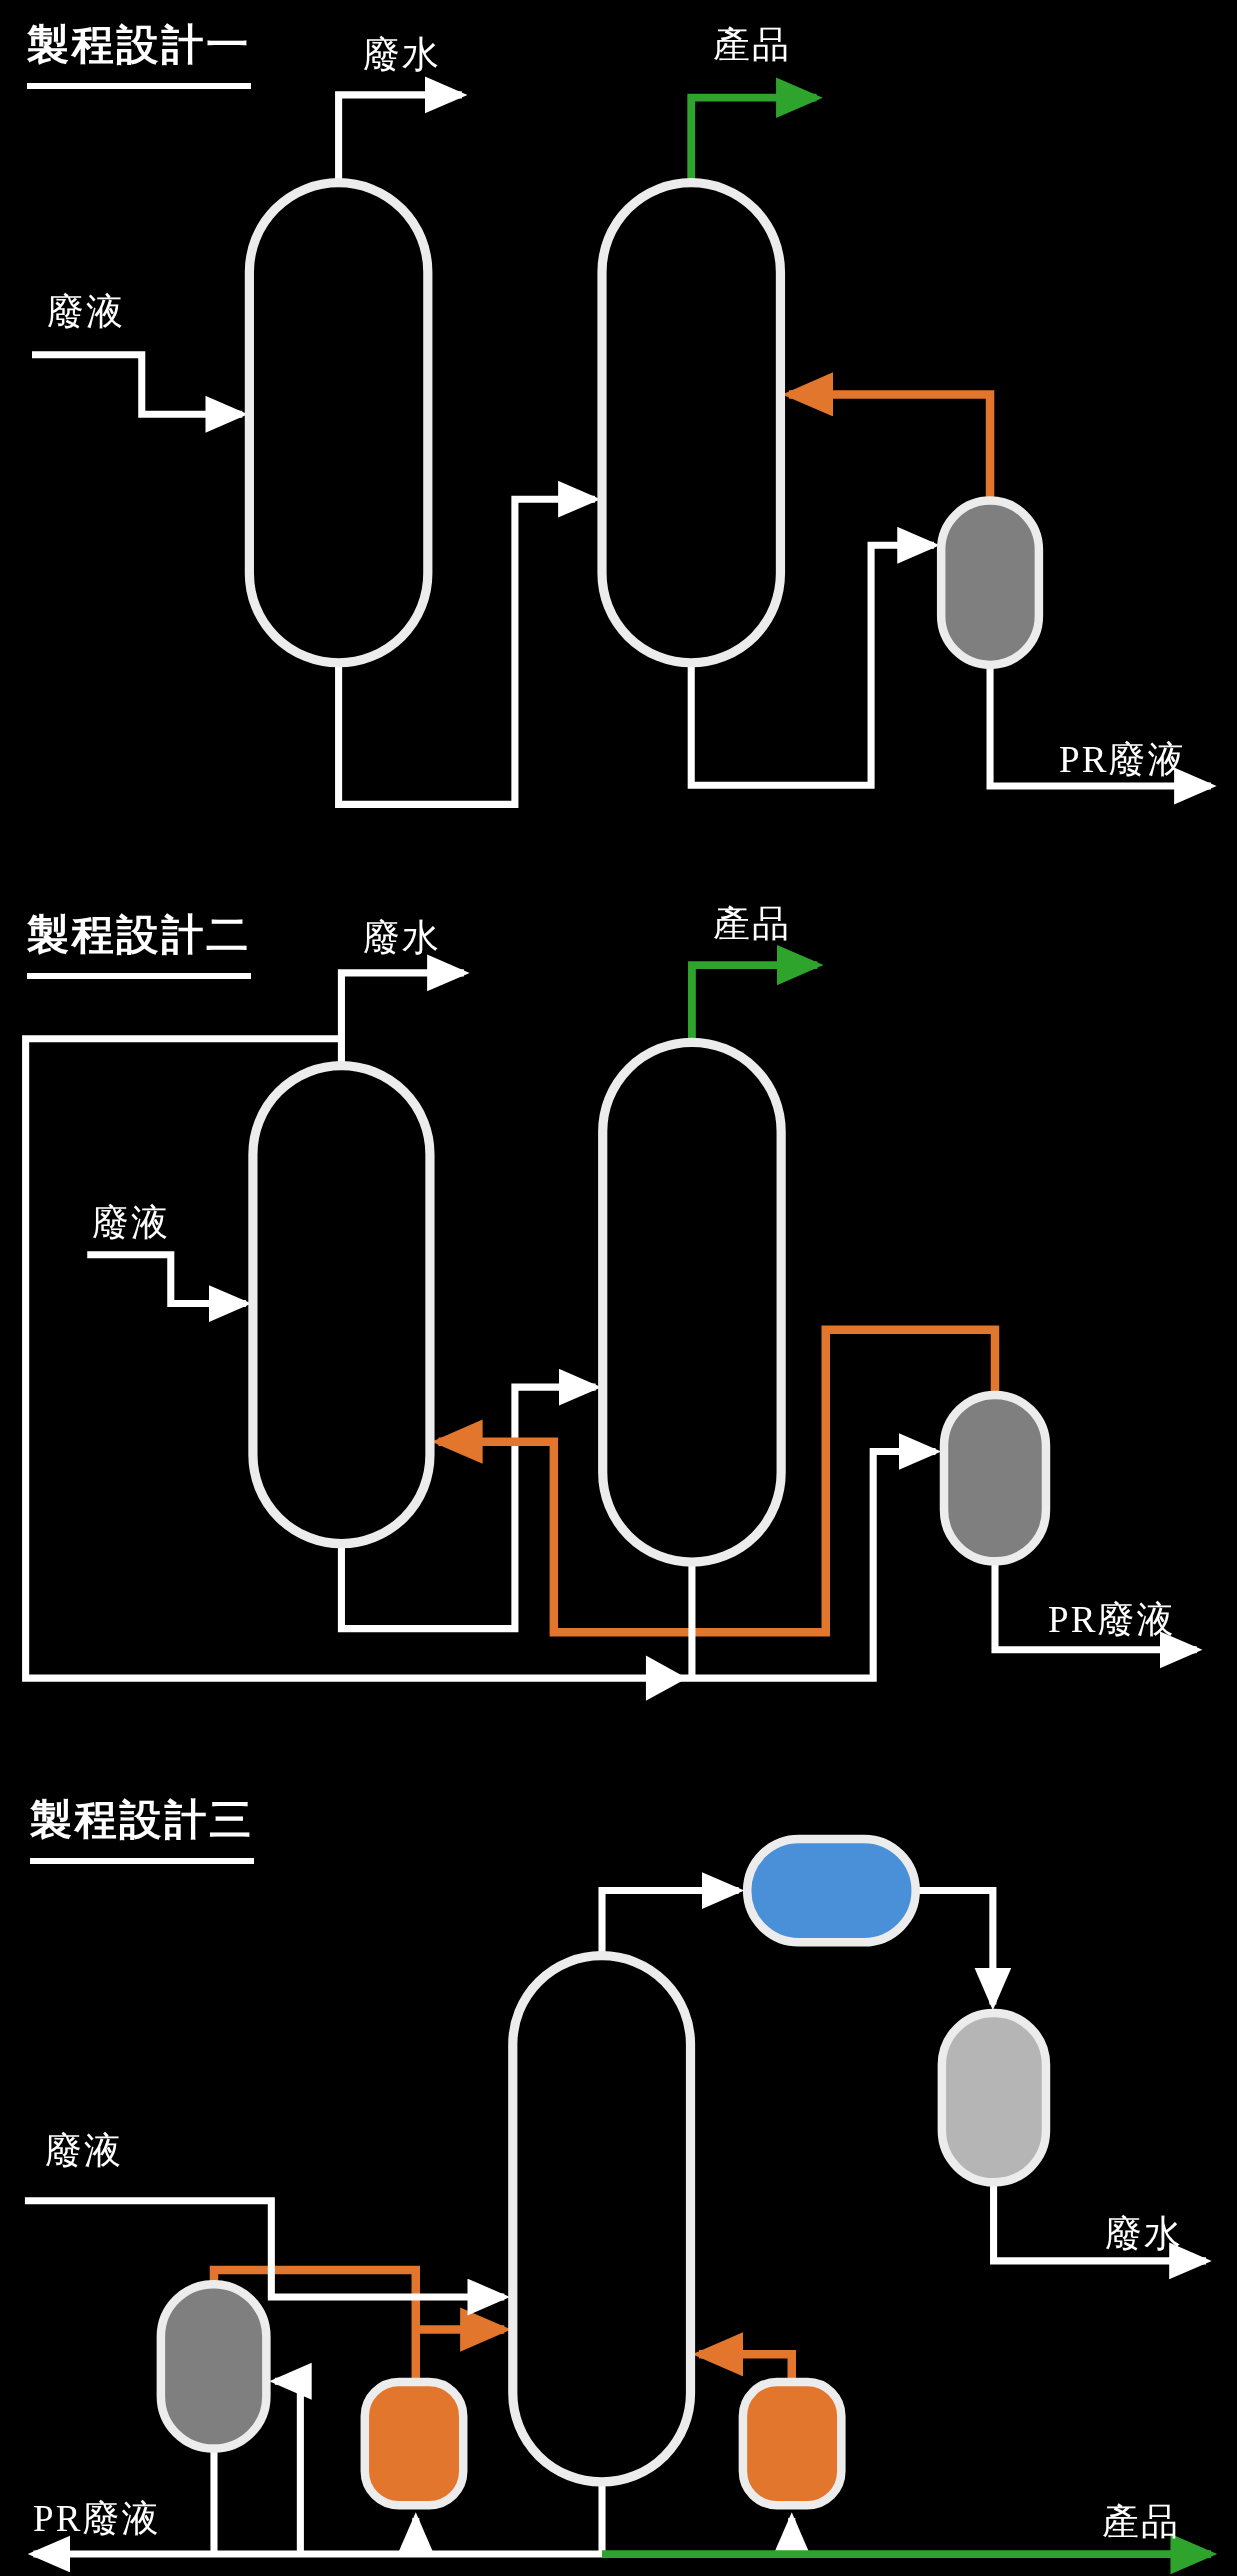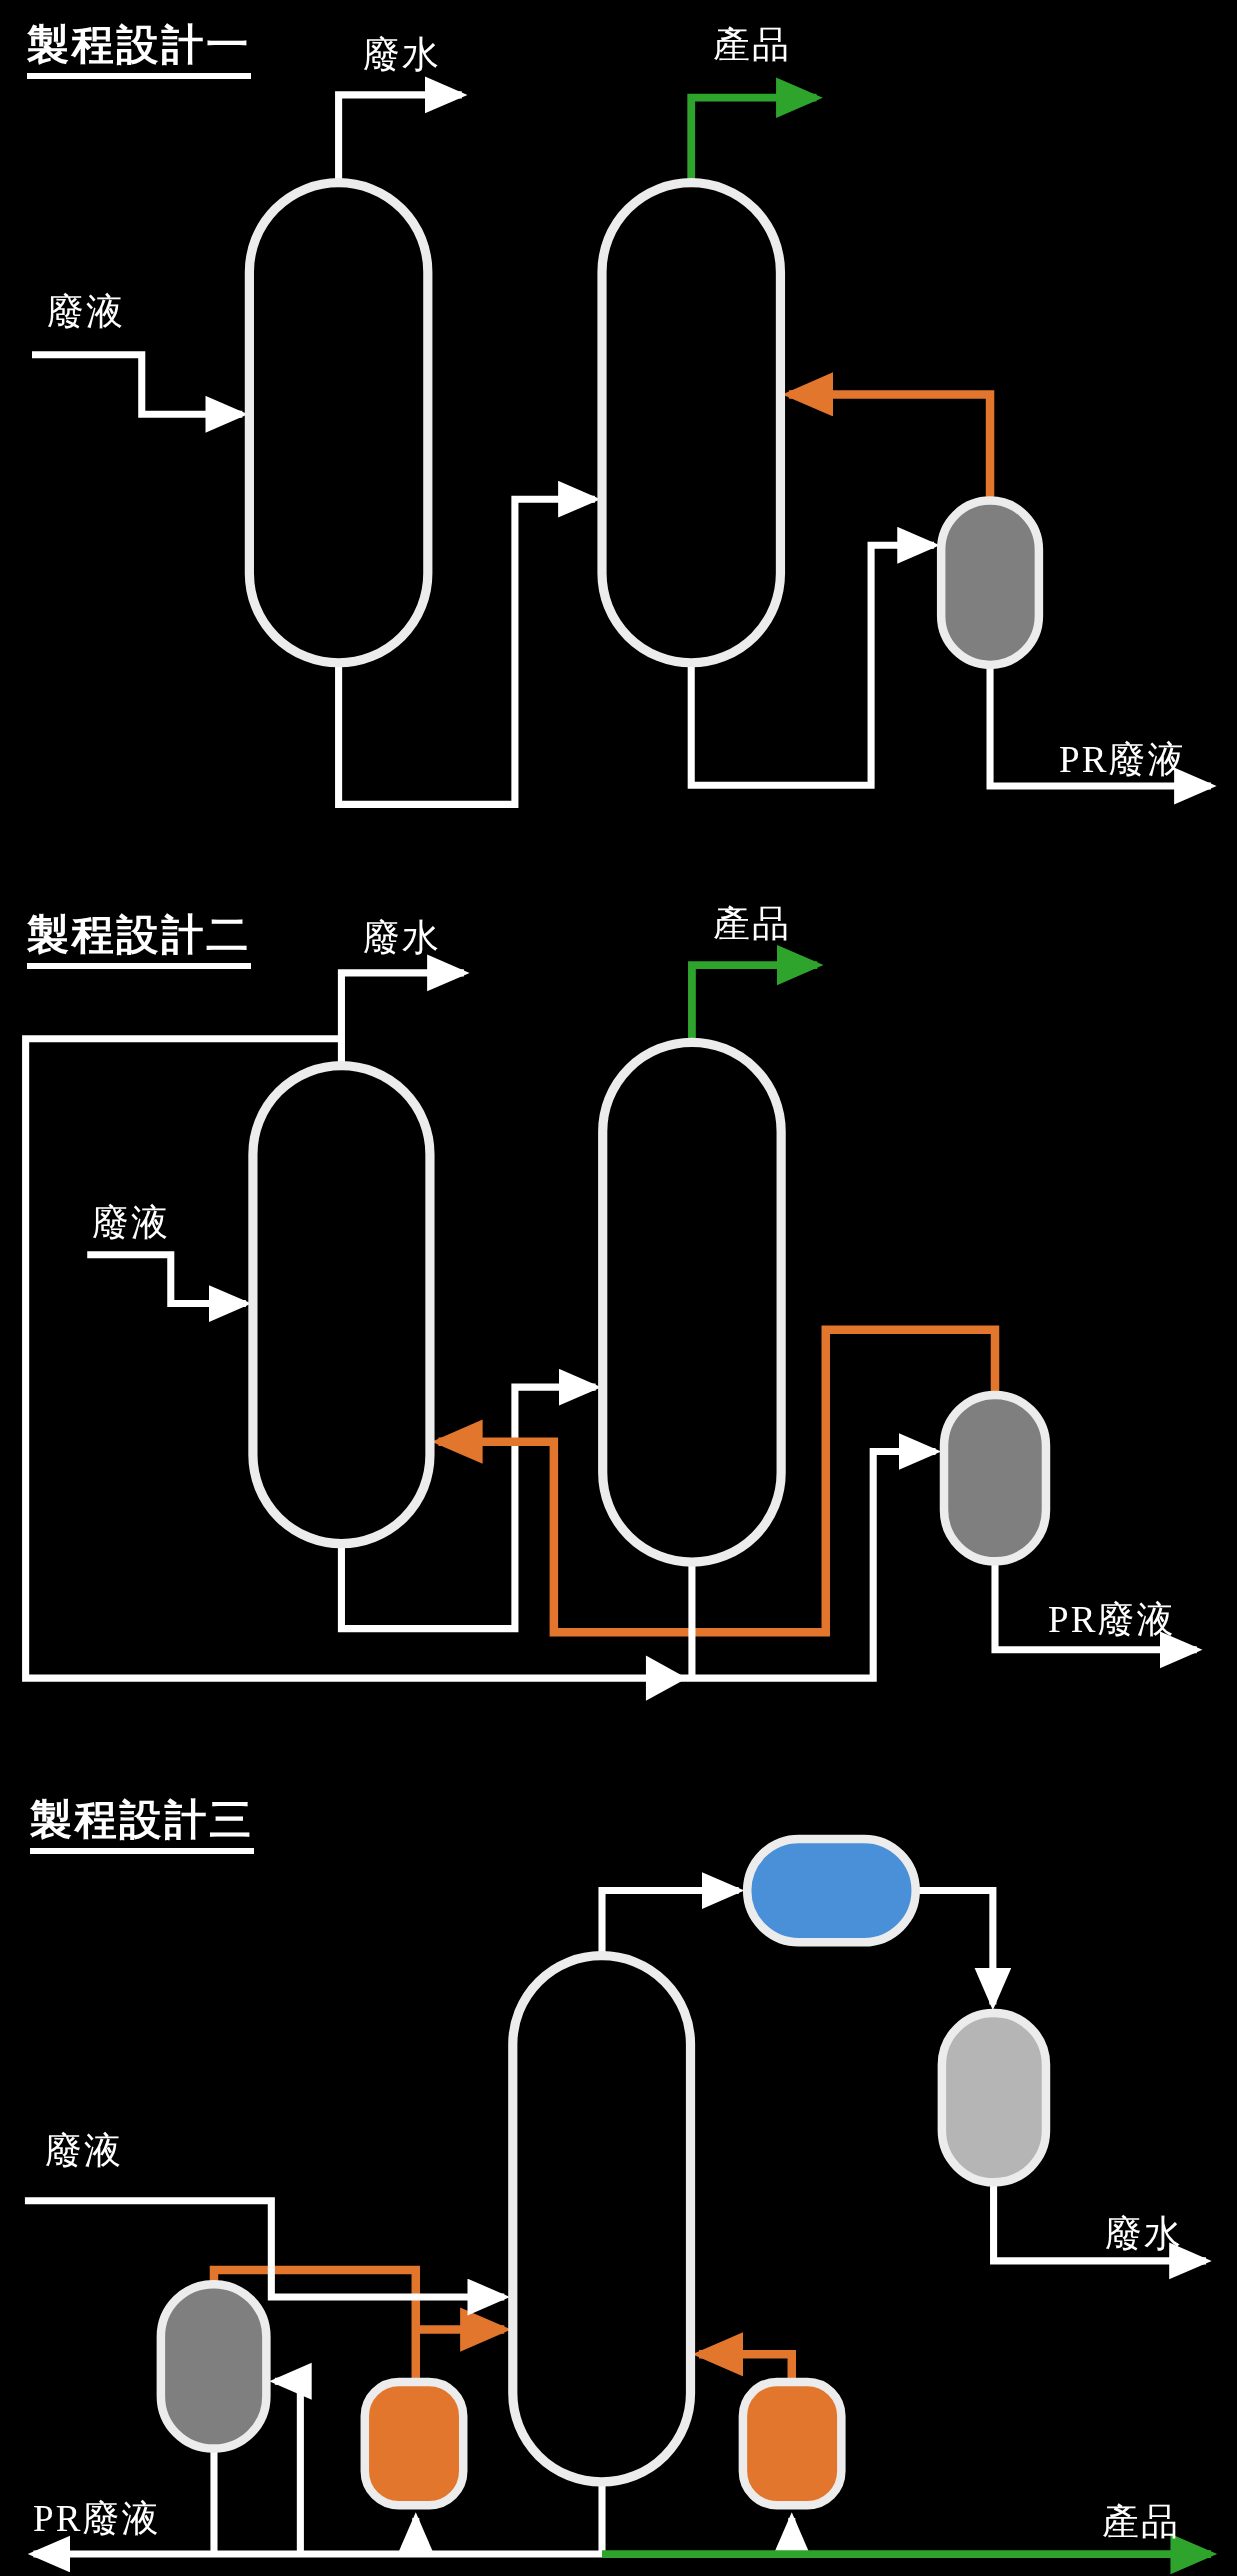--- a/index.html
+++ b/index.html
@@ -1,20 +1,20 @@
 <!DOCTYPE html>
 <html style="font-size:11.3px"><head>
 <meta charset="utf-8">
 <style>
   html,body{margin:0;padding:0;background:#000;}
   #stage{position:relative;width:1238px;height:2576px;background:#000;overflow:hidden;
          font-family:"Liberation Sans","DejaVu Sans",sans-serif;}
   svg.canvas{position:absolute;left:0;top:0;width:1238px;height:2576px;}
   .ttl{position:absolute;color:#fff;font-size:42px;font-weight:700;letter-spacing:2.8px;
-       border-bottom:6.4px solid #fff;white-space:nowrap;font-family:Liberation Mono, monospace;}
+       border-bottom:6.4px solid #fff;padding-bottom:10px;white-space:nowrap;font-family:Liberation Mono, monospace;}
   .lbl{position:absolute;color:#fff;font-size:37px;font-weight:400;letter-spacing:2.1px;white-space:nowrap;font-family:Liberation Serif, serif;}
 </style>
 </head>
 <body>
 
 <div id="stage">
 
   <svg class="canvas" viewBox="0 0 1748 3638">
     <defs>
       <marker id="aw" markerWidth="6.4" markerHeight="5.4" refX="5.2" refY="2.6" orient="auto" markerUnits="strokeWidth">

